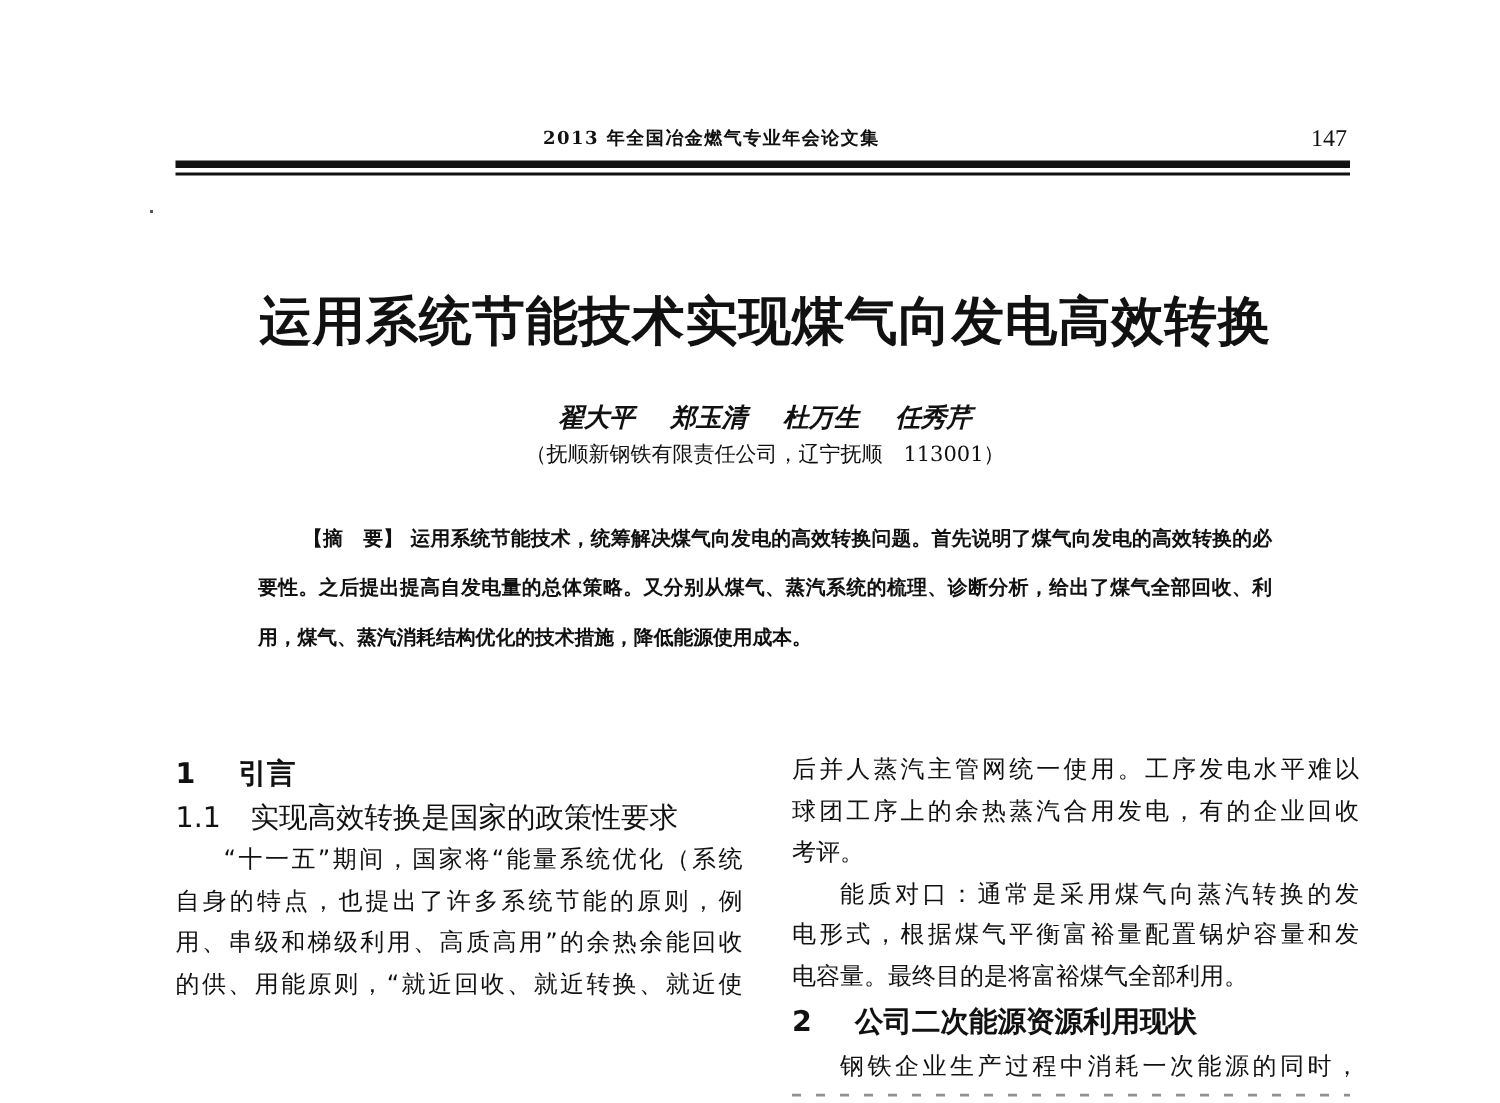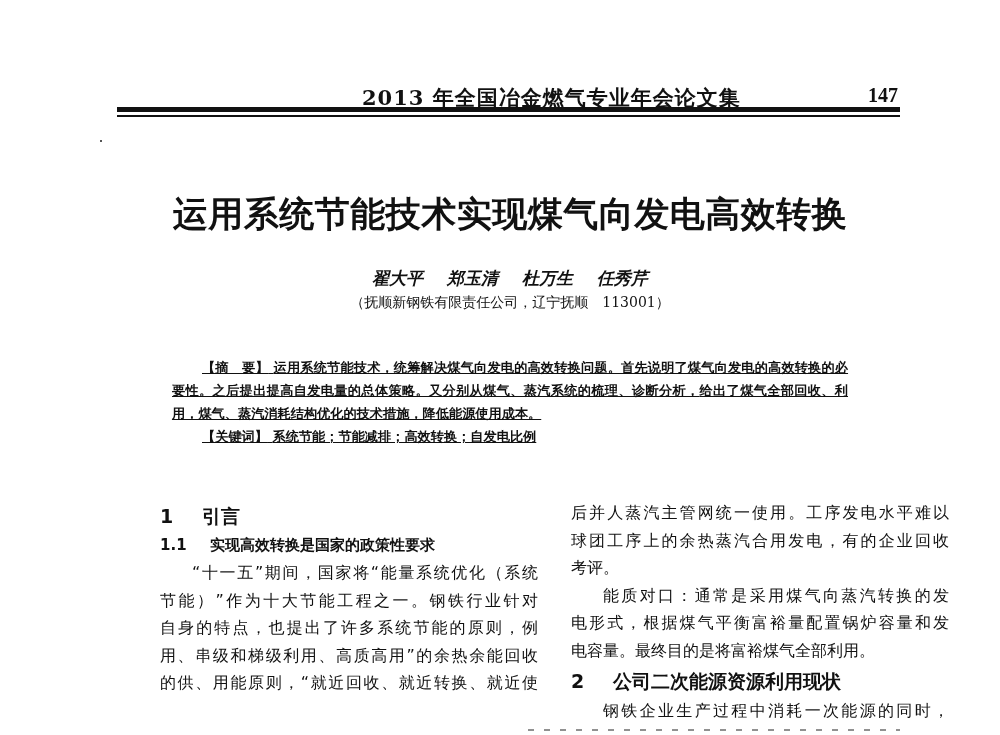--- a/index.html
+++ b/index.html
@@ -17,28 +17,28 @@
     }
     .abs { position: absolute; }
 
     
     .running-header {
       left: 117px; top: 84px; width: 783px; height: 24px;
     }
     .running-title {
       position: absolute; left: 245px; top: 0;
       font-family: "DejaVu Serif", serif;
-      font-size: 21px; font-weight: bold;
+      font-size: 12px; font-weight: bold;
       letter-spacing: 1px;
       white-space: nowrap;
     }
     .page-number {
       position: absolute; right: 2px; top: 0;
       font-family: "Liberation Serif", serif;
-      font-size: 20px; font-weight: bold;
+      font-size: 16px; font-weight: normal;
     }
     .rule-thick {
       left: 117px; top: 107px; width: 783px; height: 5px; background: #111;
     }
     .rule-thin {
       left: 117px; top: 115px; width: 783px; height: 2px; background: #111;
     }
     .stray-mark {
       left: 100px; top: 140px; width: 2px; height: 2px; background: #555;
     }
@@ -63,49 +63,47 @@
     .affiliation {
       left: 0; width: 1020px; top: 294px;
       text-align: center;
       font-family: "DejaVu Serif", serif;
       font-size: 14px;
       white-space: nowrap;
     }
 
     
     .abstract {
-      left: 172px; top: 356px; width: 676px;
+      left: 172px; top: 343px; width: 676px;
       font-size: 13.2px; font-weight: bold;
-      line-height: 23px;
+      line-height: 33px;
       text-align: justify;
-      text-decoration: underline;
     }
     .abstract .first { text-indent: 30px; }
     .abstract p { margin: 0; }
     .abs-label { font-family: "DejaVu Serif", serif; letter-spacing: 0; }
     .keywords { margin: 0; padding-left: 30px; }
 
     
     .col {
       top: 500px; width: 378px;
       font-size: 16px;
       line-height: 27.6px;
-      margin-left: 43px;
     }
     .col-left { left: 117px; }
     .col-right { left: 528px; }
     .col p { margin: 0; text-align: justify; text-align-last: justify; }
     .col p.last { text-align-last: left; }
     .col .indent { text-indent: 32px; }
     .h1 {
       font-size: 19px; font-weight: bold; margin: 0;
       line-height: 32px;
     }
     .h2 {
-      font-size: 15px; font-weight: bold; margin: 0;
+      font-size: 19px; font-weight: normal; margin: 0;
       line-height: 27px;
     }
     .num { display: inline-block; width: 42px; }
     .h2 .num { width: 50px; }
     .clipped-line {
       left: 528px; top: 729px; width: 372px; height: 6px;
       overflow: hidden;
     }
     .clipped-line span {
       display: block; margin-top: 0; height: 2px;
@@ -123,28 +121,26 @@
 <div class="abs rule-thick"></div>
 <div class="abs rule-thin"></div>
 <div class="abs stray-mark"></div>
 
 <div class="abs paper-title">运用系统节能技术实现煤气向发电高效转换</div>
 <div class="abs authors">翟大平 郑玉清 杜万生 任秀芹</div>
 <div class="abs affiliation">（抚顺新钢铁有限责任公司，辽宁抚顺　113001）</div>
 
 <div class="abs abstract">
   <p class="first"><span class="abs-label">【摘　要】</span>&nbsp;<span>运用系统节能技术，统筹解决煤气向发电的高效转换问题。首先说明了煤气向发电的</span><span>高效转换的必要性。之后提出提高自发电量的总体策略。又分别从煤气、蒸汽系统的梳理、诊断分析，</span><span>给出了煤气全部回收、利用，煤气、蒸汽消耗结构优化的技术措施，降低能源使用成本。</span></p>
-  <p class="keywords"><span class="abs-label">【关键词】</span>&nbsp;<span>系统节能；节能减排；高效转换；自发电比例</span></p>
 </div>
 
 <div class="abs col col-left">
   <div class="h1"><span class="num">1</span><span>引言</span></div>
   <div class="h2"><span class="num">1.1</span><span>实现高效转换是国家的政策性要求</span></div>
   <p class="indent">“十一五”期间，国家将“能量系统优化（系统</p>
-  <p>节能）”作为十大节能工程之一。钢铁行业针对</p>
   <p>自身的特点，也提出了许多系统节能的原则，例</p>
   <p>用、串级和梯级利用、高质高用”的余热余能回收</p>
   <p>的供、用能原则，“就近回收、就近转换、就近使</p>
 </div>
 
 <div class="abs col col-right" style="top:499px;">
   <p>后并人蒸汽主管网统一使用。工序发电水平难以</p>
   <p>球团工序上的余热蒸汽合用发电，有的企业回收</p>
   <p class="last">考评。</p>
   <p class="indent">能质对口：通常是采用煤气向蒸汽转换的发</p>

